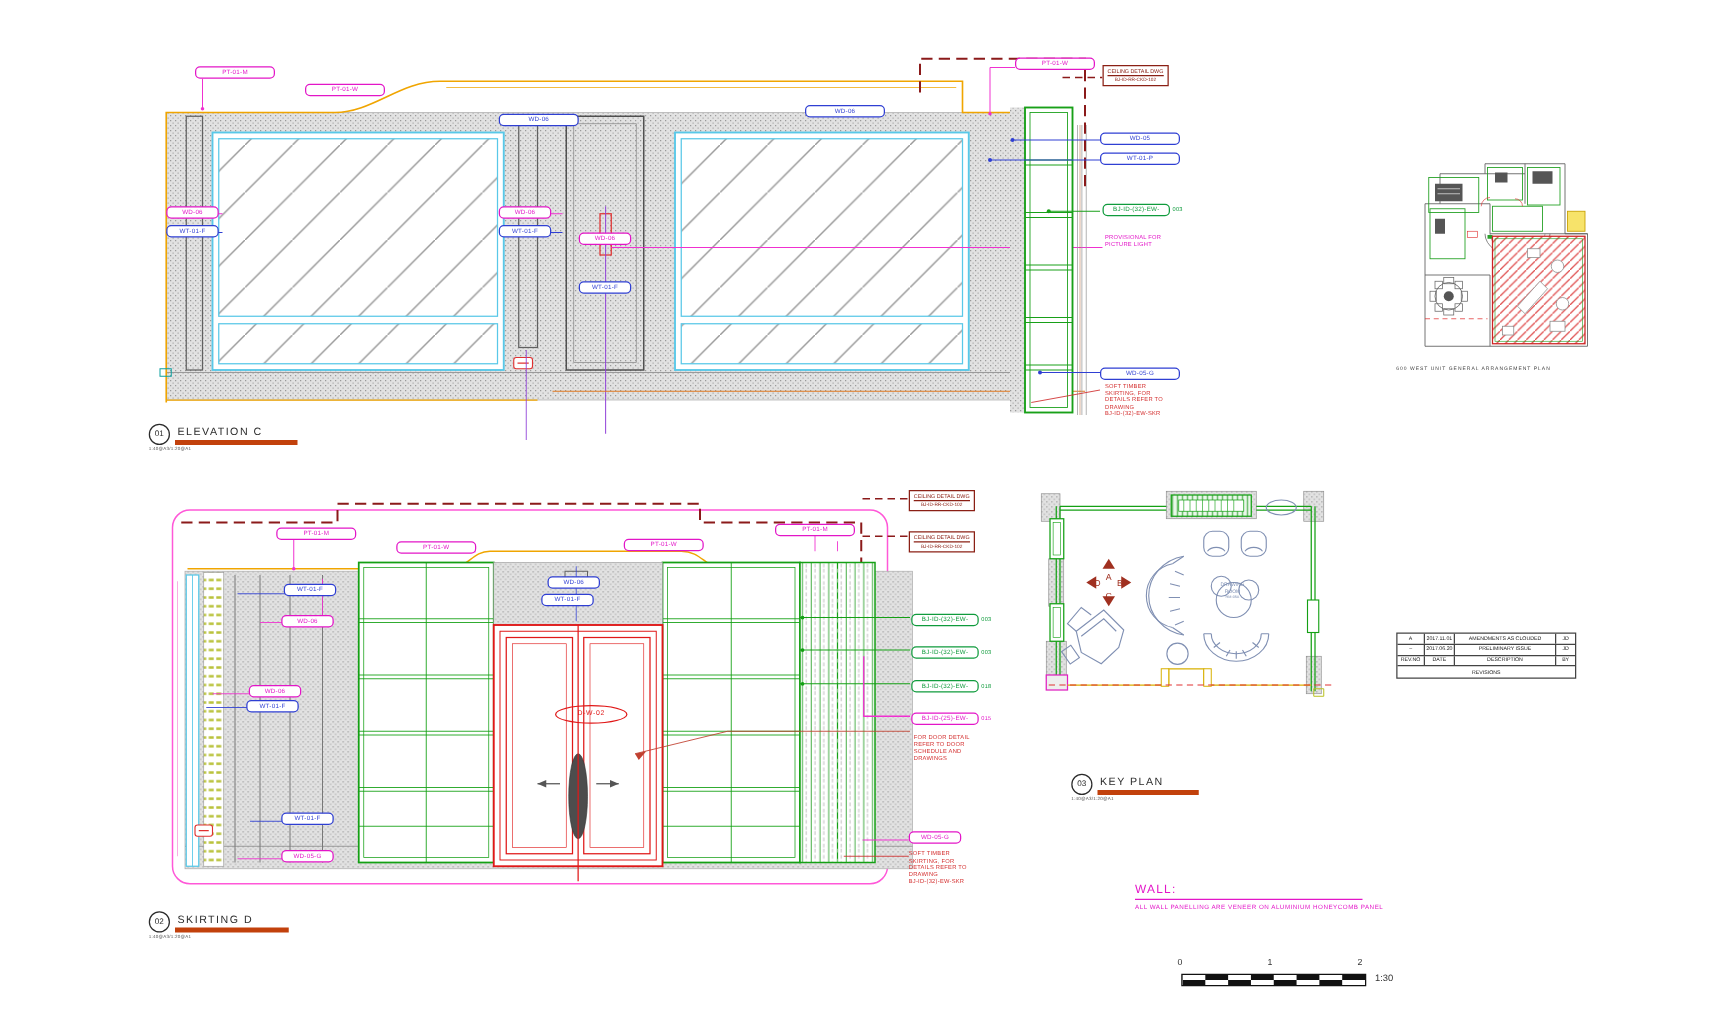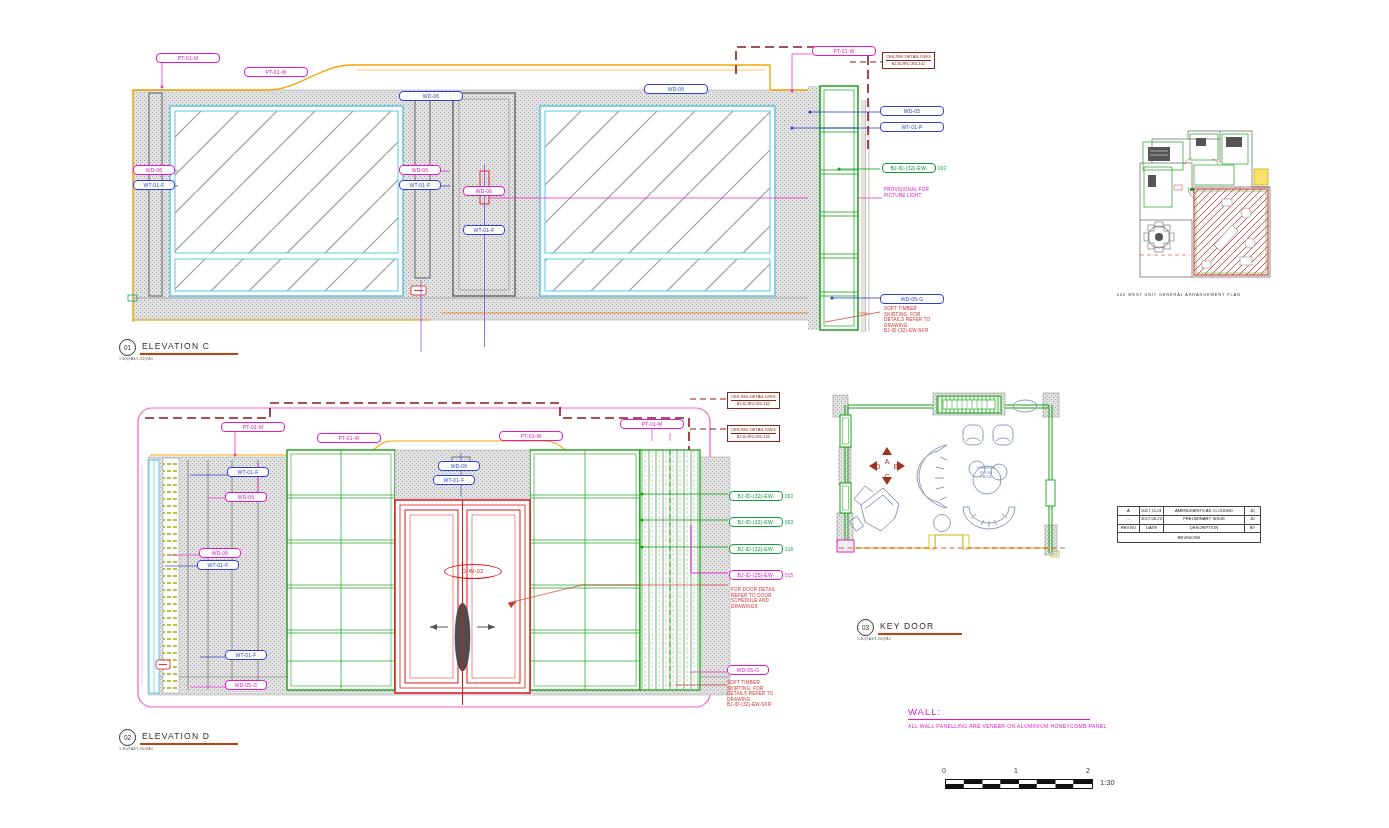--- a/index.html
+++ b/index.html
@@ -17,21 +17,21 @@
   .cbox{position:absolute;border:1px solid #8b2015;color:#8b2015;background:#fff;text-align:center;
         font-size:4.3px;line-height:5.5px;padding:1px 3px;white-space:nowrap;}
   .cbox .l1{display:block;}
   .cbox .l2{display:block;border-top:.8px solid #8b2015;font-size:3.8px;margin-top:.5px;padding-top:.5px;}
   .oval{position:absolute;width:56px;height:13px;border:1px solid #e01818;border-radius:50%;
         color:#e01818;font-size:5.5px;line-height:13px;text-align:center;letter-spacing:.5px;}
   
   .dtitle{position:absolute;display:flex;align-items:center;gap:4px;color:#2b2b2b;}
   .dtitle .num{width:15px;height:15px;border:1px solid #2b2b2b;border-radius:50%;
                font-size:6.5px;line-height:15px;text-align:center;flex:0 0 auto;}
-  .dtitle .nm{font-size:8.5px;letter-spacing:1.2px;border-bottom:2px solid #c2410c;
+  .dtitle .nm{font-size:8.5px;letter-spacing:1.2px;border-bottom:4px solid #c2410c;
               padding:0 28px 2px 2px;}
   .subscale{position:absolute;font-size:3.6px;color:#555;letter-spacing:.2px;}
   
   #kp-room{position:absolute;left:962px;top:466px;width:48px;text-align:center;color:#7d8fb3;
            font-size:4px;line-height:4.6px;}
   #kp-room .tiny{font-size:3px;}
   
   #rev{position:absolute;left:1117px;top:506px;width:142px;border:1px solid #444;
        font-size:4.2px;color:#222;background:#fff;}
   .rrow{display:grid;grid-template-columns:22px 24px 1fr 15px;border-bottom:1px solid #444;}
@@ -403,27 +403,27 @@
 <div class="oval" style="left:444px;top:564px">D-W-02</div>
 
 <div class="dtitle" style="left:119px;top:339px">
   <span class="num">01</span>
   <span class="nm">ELEVATION C</span>
 </div>
 <div class="subscale" style="left:119px;top:357px">1:40@A3/1:20@A1</div>
 
 <div class="dtitle" style="left:119px;top:729px">
   <span class="num">02</span>
-  <span class="nm">ELEVATION D</span>
+  <span class="nm">SKIRTING D</span>
 </div>
 <div class="subscale" style="left:119px;top:747px">1:40@A3/1:20@A1</div>
 
 <div class="dtitle" style="left:857px;top:619px">
   <span class="num">03</span>
-  <span class="nm">KEY DOOR</span>
+  <span class="nm">KEY PLAN</span>
 </div>
 <div class="subscale" style="left:857px;top:637px">1:40@A3/1:20@A1</div>
 
 <div id="kp-room">
   <div>DRAWING</div>
   <div>ROOM</div>
   <div class="tiny">RM-05A</div>
 </div>
 
 <div id="ga-caption">600 WEST UNIT GENERAL ARRANGEMENT PLAN</div>

